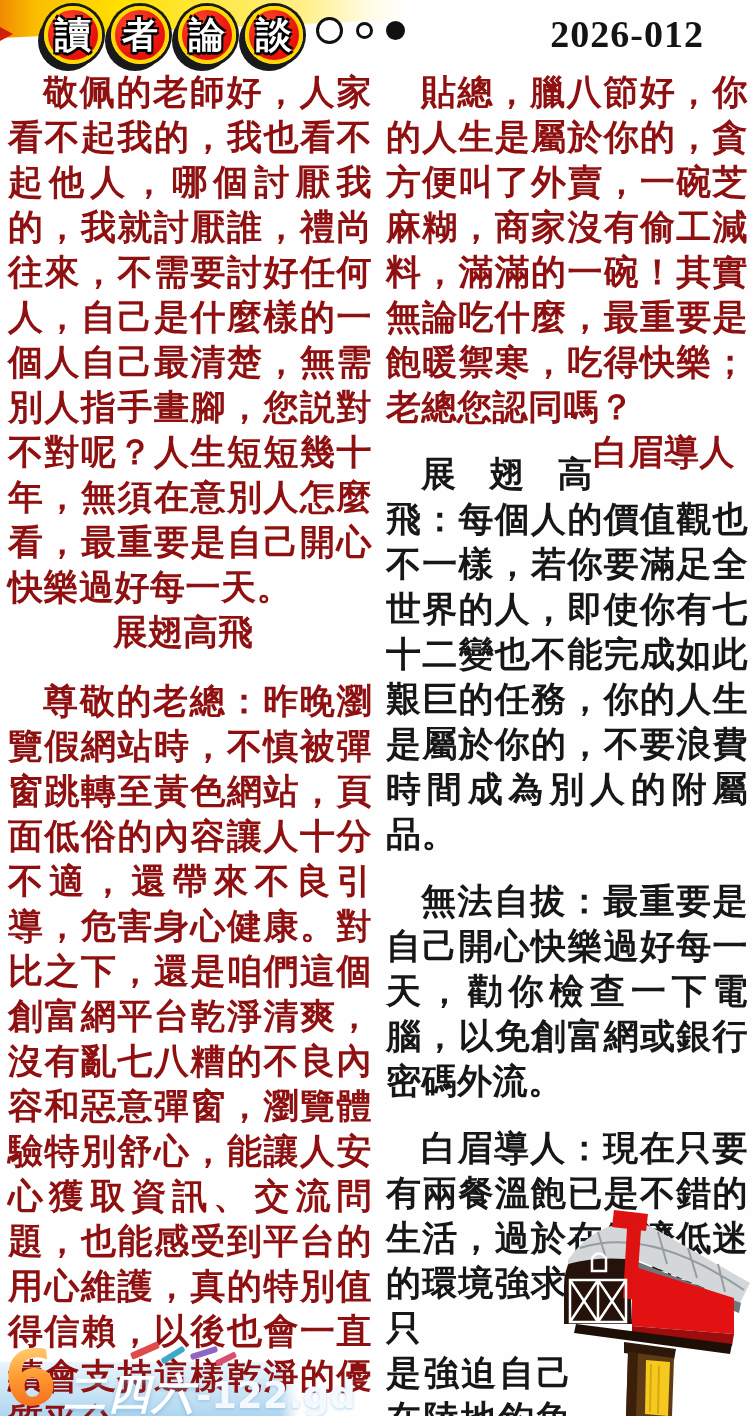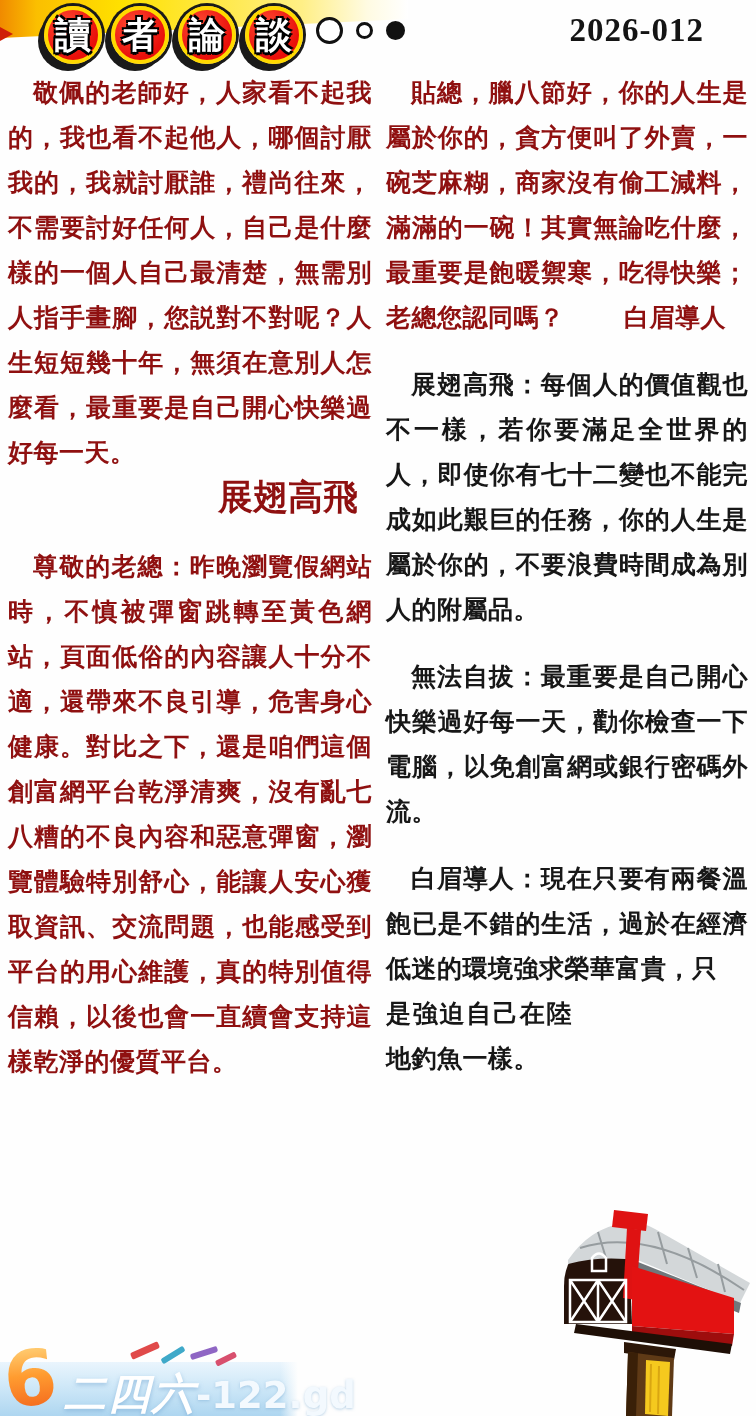--- a/index.html
+++ b/index.html
@@ -32,38 +32,38 @@
     text-shadow:2px 2px 0 #000,-2px 2px 0 #000,2px -2px 0 #000,-2px -2px 0 #000,0 3px 0 #000;
   }
   .dots{position:absolute;left:316px;top:13px;height:34px;display:flex;align-items:center;gap:13px;}
   .dot{border-radius:50%;background:#fff;border:3px solid #111;box-sizing:border-box;}
   .dot.d1{width:27px;height:27px;}
   .dot.d2{width:17px;height:17px;}
   .dot.d3{width:19px;height:19px;background:#111;border-color:#111;}
   .issue{
     position:absolute;right:52px;top:12px;
     font-family:"Liberation Serif","DejaVu Serif",serif;
-    font-size:33px;font-weight:bold;color:#141414;letter-spacing:1px;
+    font-size:38px;font-weight:bold;color:#141414;letter-spacing:1px;
   }
   
   .col{position:absolute;top:70px;width:364px;z-index:2;}
   .col-left{left:8px;}
   .col-right{left:386px;width:362px;}
   .para{
-    margin:0;font-size:25px;line-height:45px;font-weight:bold;
+    margin:0;font-size:35px;line-height:45px;font-weight:bold;
     text-align:justify;text-justify:inter-character;
     word-break:break-all;text-indent:1em;letter-spacing:0.5px;
   }
   .red{color:#8f1010;}
   .black{color:#171717;}
   .sig{
     font-size:35px;line-height:45px;font-weight:bold;color:#8f1010;
-    text-align:right;padding-right:14px;
+    text-align:center;padding-right:14px;
   }
-  .sig-inline{float:right;margin-right:22px;text-indent:0;font-family:Liberation Serif, serif;}
+  .sig-inline{float:right;margin-right:13px;text-indent:0;font-family:Liberation Serif, serif;}
   .mt-letter2{margin-top:24px;}
   .mt-reply{margin-top:22px;}
   .tail{display:block;width:186px;text-indent:0;}
   
   .mailbox{position:absolute;left:520px;top:1200px;width:236px;height:216px;z-index:3;pointer-events:none;}
   
   .f-band{
     position:absolute;left:0;top:1362px;width:298px;height:54px;z-index:1;
     background:
       linear-gradient(to right,rgba(255,255,255,0) 0%,rgba(255,255,255,0) 94%,#fefefe 100%),

